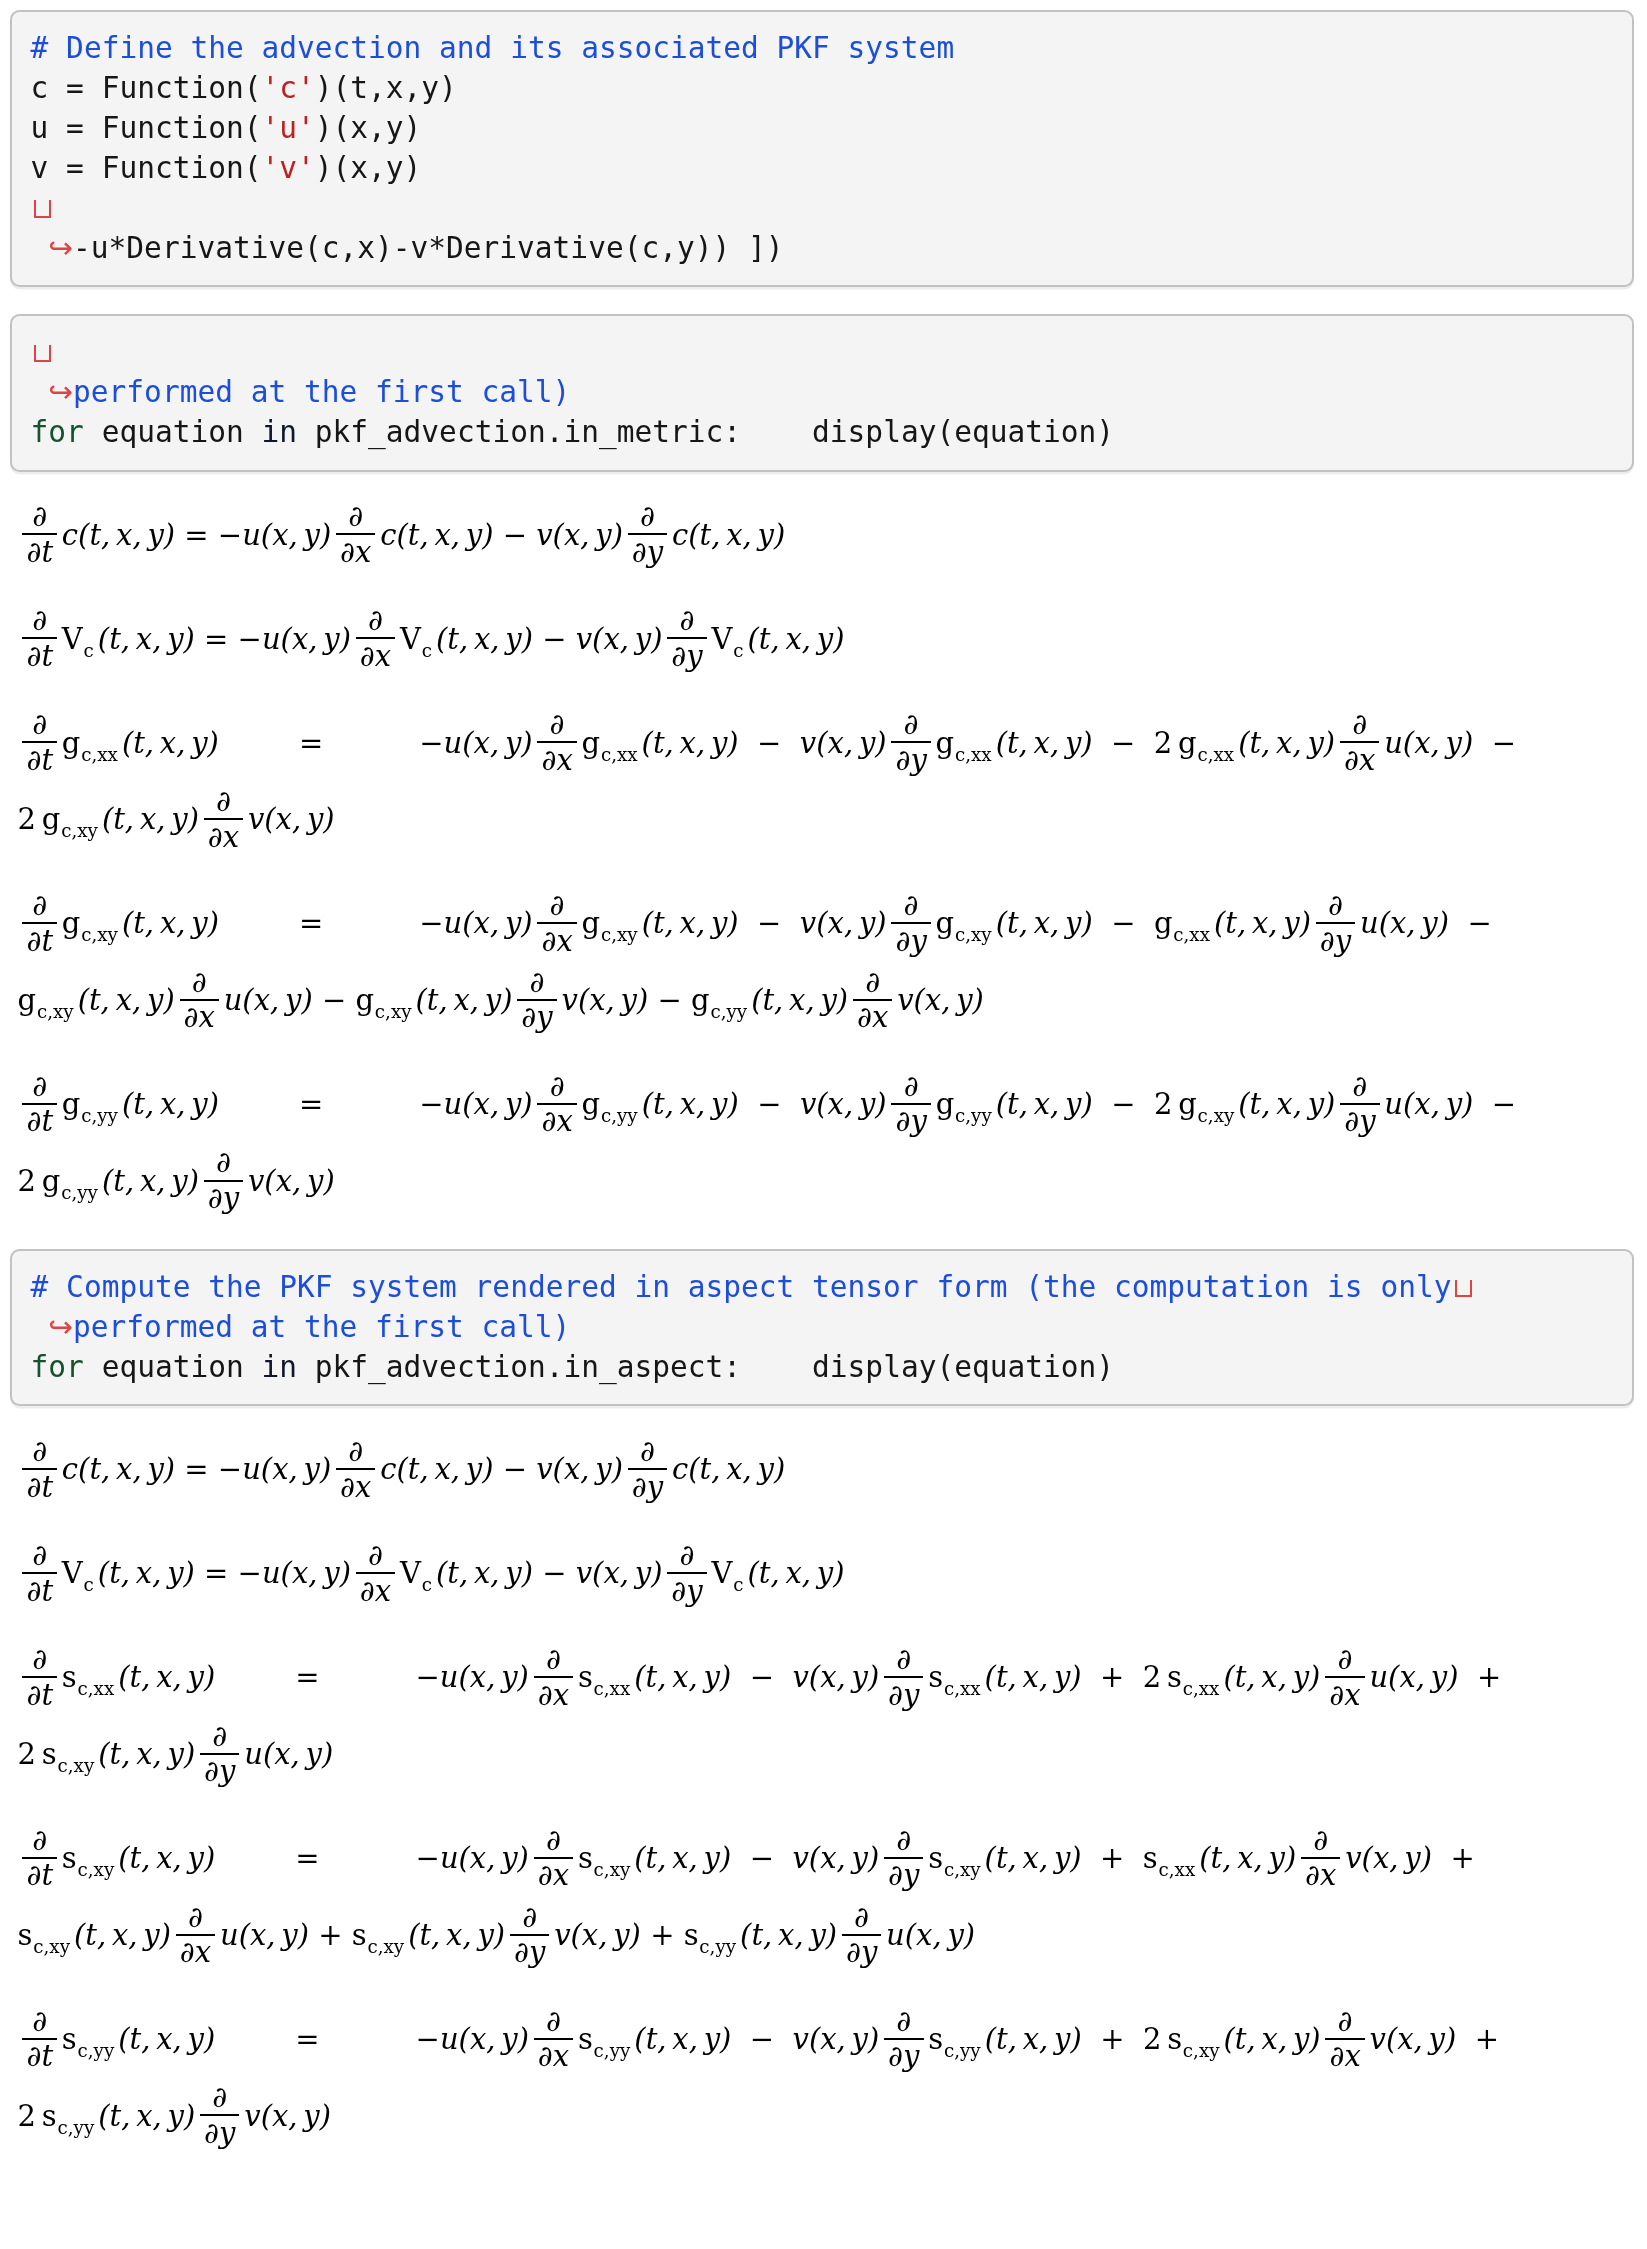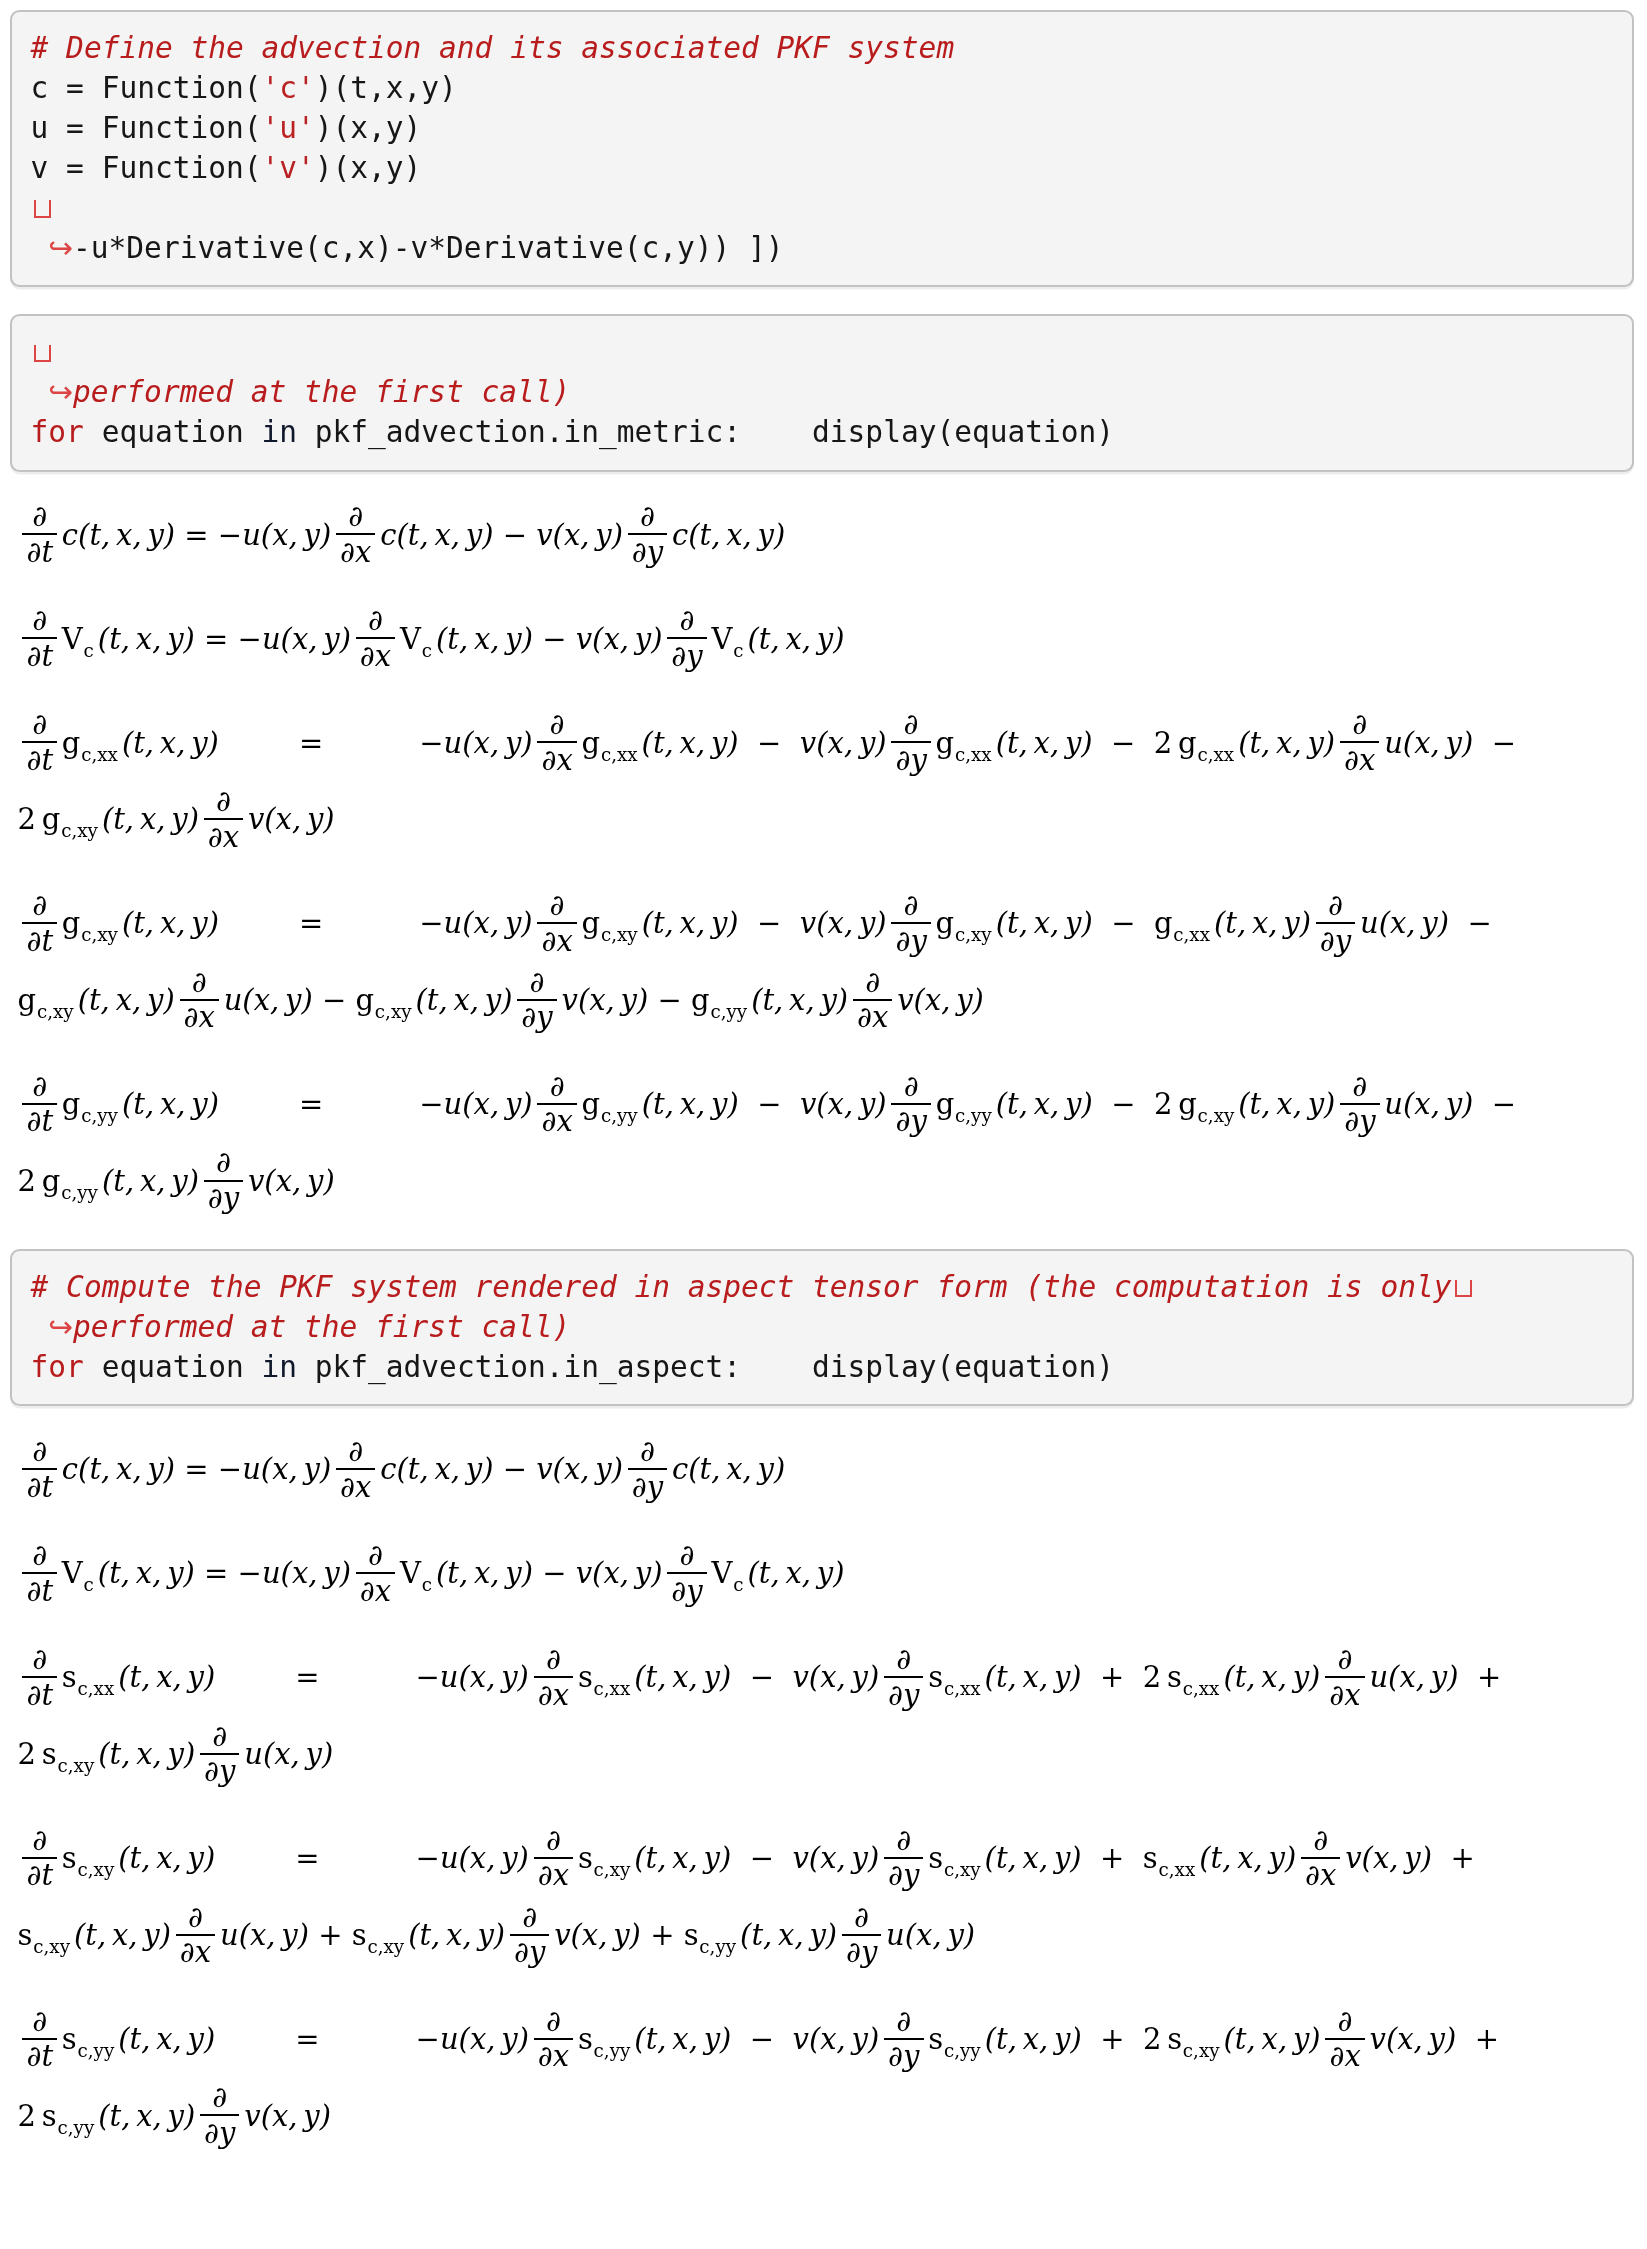--- a/index.html
+++ b/index.html
@@ -16,23 +16,23 @@
     border-radius:9.6px;
     box-shadow:0 2.4px 0 rgba(0,0,0,0.07);
     padding:16px 19px 17.5px 19px;
     margin:0 3.2px 27px 0;
     font-family:"DejaVu Sans Mono",monospace;
     font-size:29.5px;line-height:40px;
     color:#161616;
   }
   .code-line{white-space:pre;}
   .tk-pln{color:#161616;}
-  .tk-com{color:#b91c1c;font-style:italic;}
+  .tk-com{color:#1d4ed8;}
   .tk-str{color:#ba2121;}
-  .tk-kw{color:#b91c1c;}
+  .tk-kw{color:#14532d;}
   .tk-ow{color:#0f172a;}
   .tk-arrow{color:#dd4444;font-family:"DejaVu Sans",sans-serif;}
   .spacebox{
     display:inline-block;width:0.46em;height:0.52em;
     border:2.4px solid #dd4444;border-top:none;
     margin-left:3.2px;
   }
   
   .eq-group{margin-left:8px;}
   .eq{margin:0 0 32px 0;}

